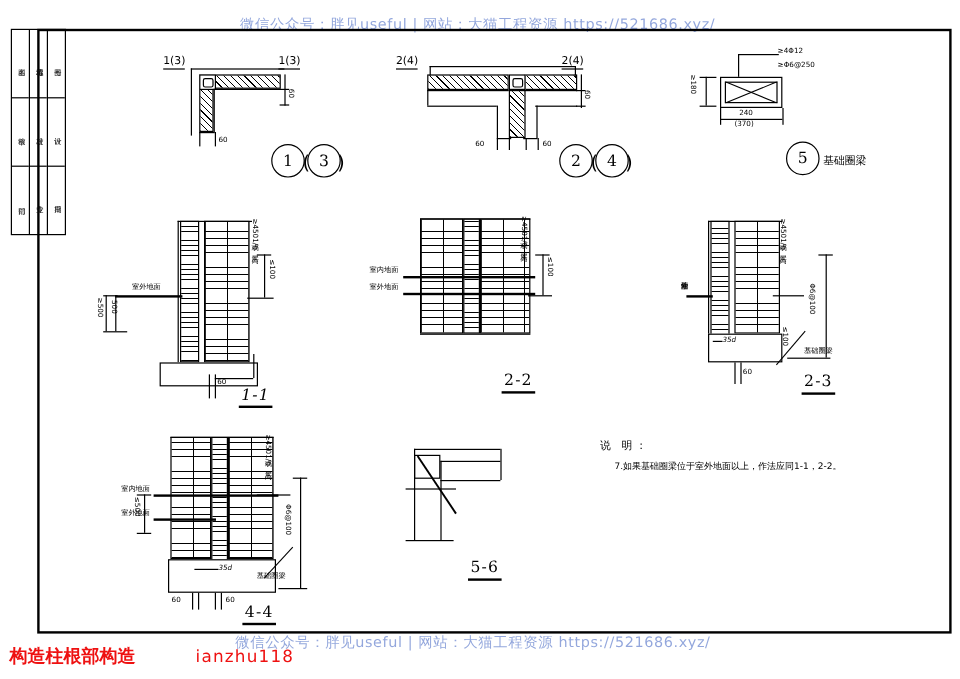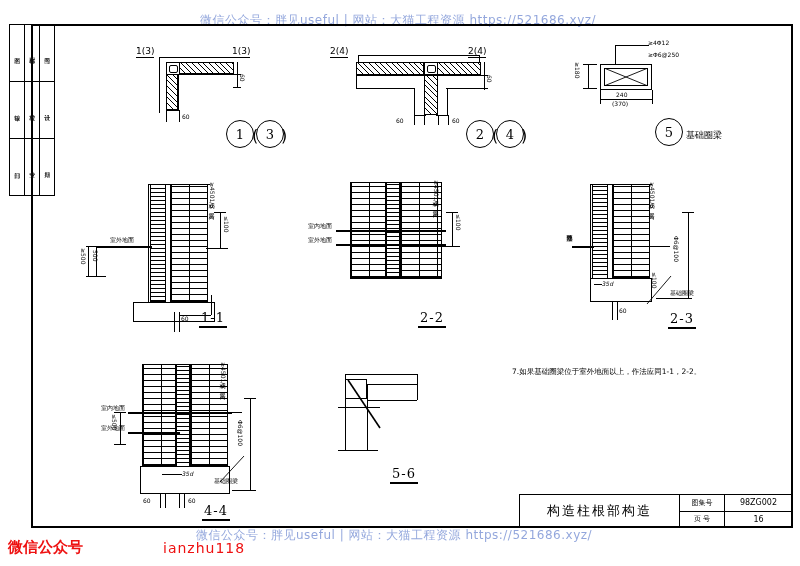--- a/index.html
+++ b/index.html
@@ -285,21 +285,21 @@
     <div class="ln hl" style="left:214px;top:212px;width:12px;"></div>
     <div class="ln hl" style="left:206px;top:248px;width:22px;"></div>
     <div class="t xs vt" style="left:222px;top:216px;">≤100</div>
 
     <div class="ln vl" style="left:174px;top:312px;height:20px;"></div>
     <div class="ln vl" style="left:179px;top:312px;height:20px;"></div>
     <div class="t xs" style="left:181px;top:316px;">60</div>
     <div class="ln hl" style="left:179px;top:315px;width:32px;"></div>
     <div class="ln vl" style="left:211px;top:295px;height:20px;"></div>
 
-    <div class="seclabel" style="left:199px;top:310px;">1-1</div>
+    <div class="seclabel" style="left:199px;top:322px;font-style:italic;">1-1</div>
   </div>
 
   <div>
     <div class="abs hatchbrick box-o" style="left:350px;top:182px;width:36px;height:96px;"></div>
     <div class="abs hatchbrick box-o" style="left:400px;top:182px;width:42px;height:96px;"></div>
     <div class="abs hatchcol box-o" style="left:386px;top:182px;width:14px;height:96px;"></div>
     <div class="ln hl" style="left:350px;top:182px;width:92px;"></div>
     <div class="ln hl" style="left:350px;top:278px;width:92px;"></div>
 
     <div class="ln hl2" style="left:336px;top:230px;width:110px;"></div>
@@ -403,33 +403,21 @@
     <div class="ln vl" style="left:417px;top:374px;height:26px;"></div>
     <div class="ln hl" style="left:338px;top:450px;width:40px;"></div>
     <svg class="abs" style="left:344px;top:378px;" width="46" height="56">
       <line x1="4" y1="2" x2="36" y2="50" stroke="#000" stroke-width="1.6"></line>
     </svg>
 
     <div class="seclabel" style="left:390px;top:466px;">5-6</div>
   </div>
 
   <div class="notes">
+    <div class="notes-title">说 明：</div>
     <p>7.如果基础圈梁位于室外地面以上，作法应同1-1，2-2。</p>
   </div>
 
-  <div class="tb">
-    <div class="tb-title">构造柱根部构造</div>
-    <div class="tb-meta">
-      <div class="tb-row">
-        <div class="tb-k">图集号</div>
-        <div class="tb-v">98ZG002</div>
-      </div>
-      <div class="tb-row">
-        <div class="tb-k">页 号</div>
-        <div class="tb-v">16</div>
-      </div>
-    </div>
-  </div>
-
-  <div class="wm-red" style="left:8px;top:538px;">微信公众号</div>
+
+  <div class="wm-red" style="left:8px;top:538px;">构造柱根部构造</div>
   <div class="wm-red2" style="left:163px;top:540px;">ianzhu118</div>
 
 </div>
 
 </body></html>

